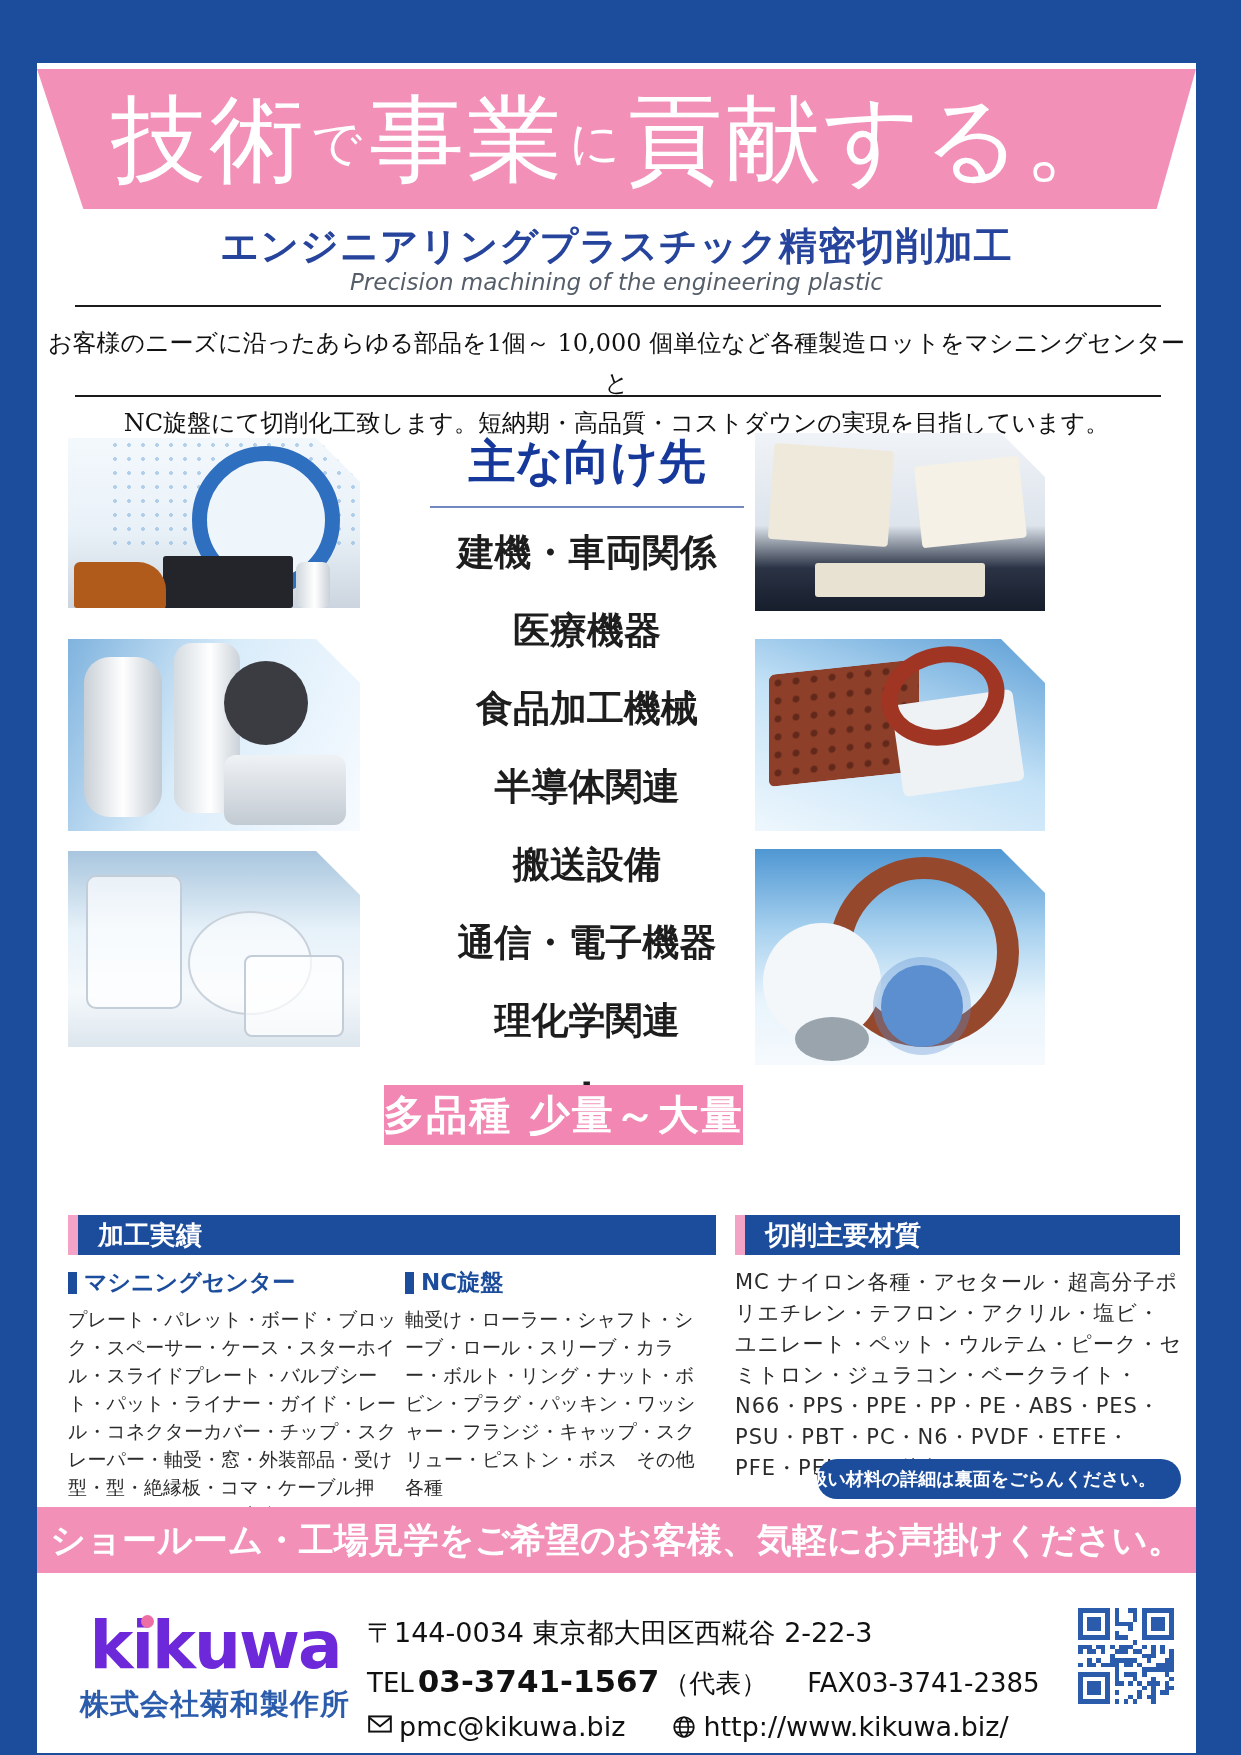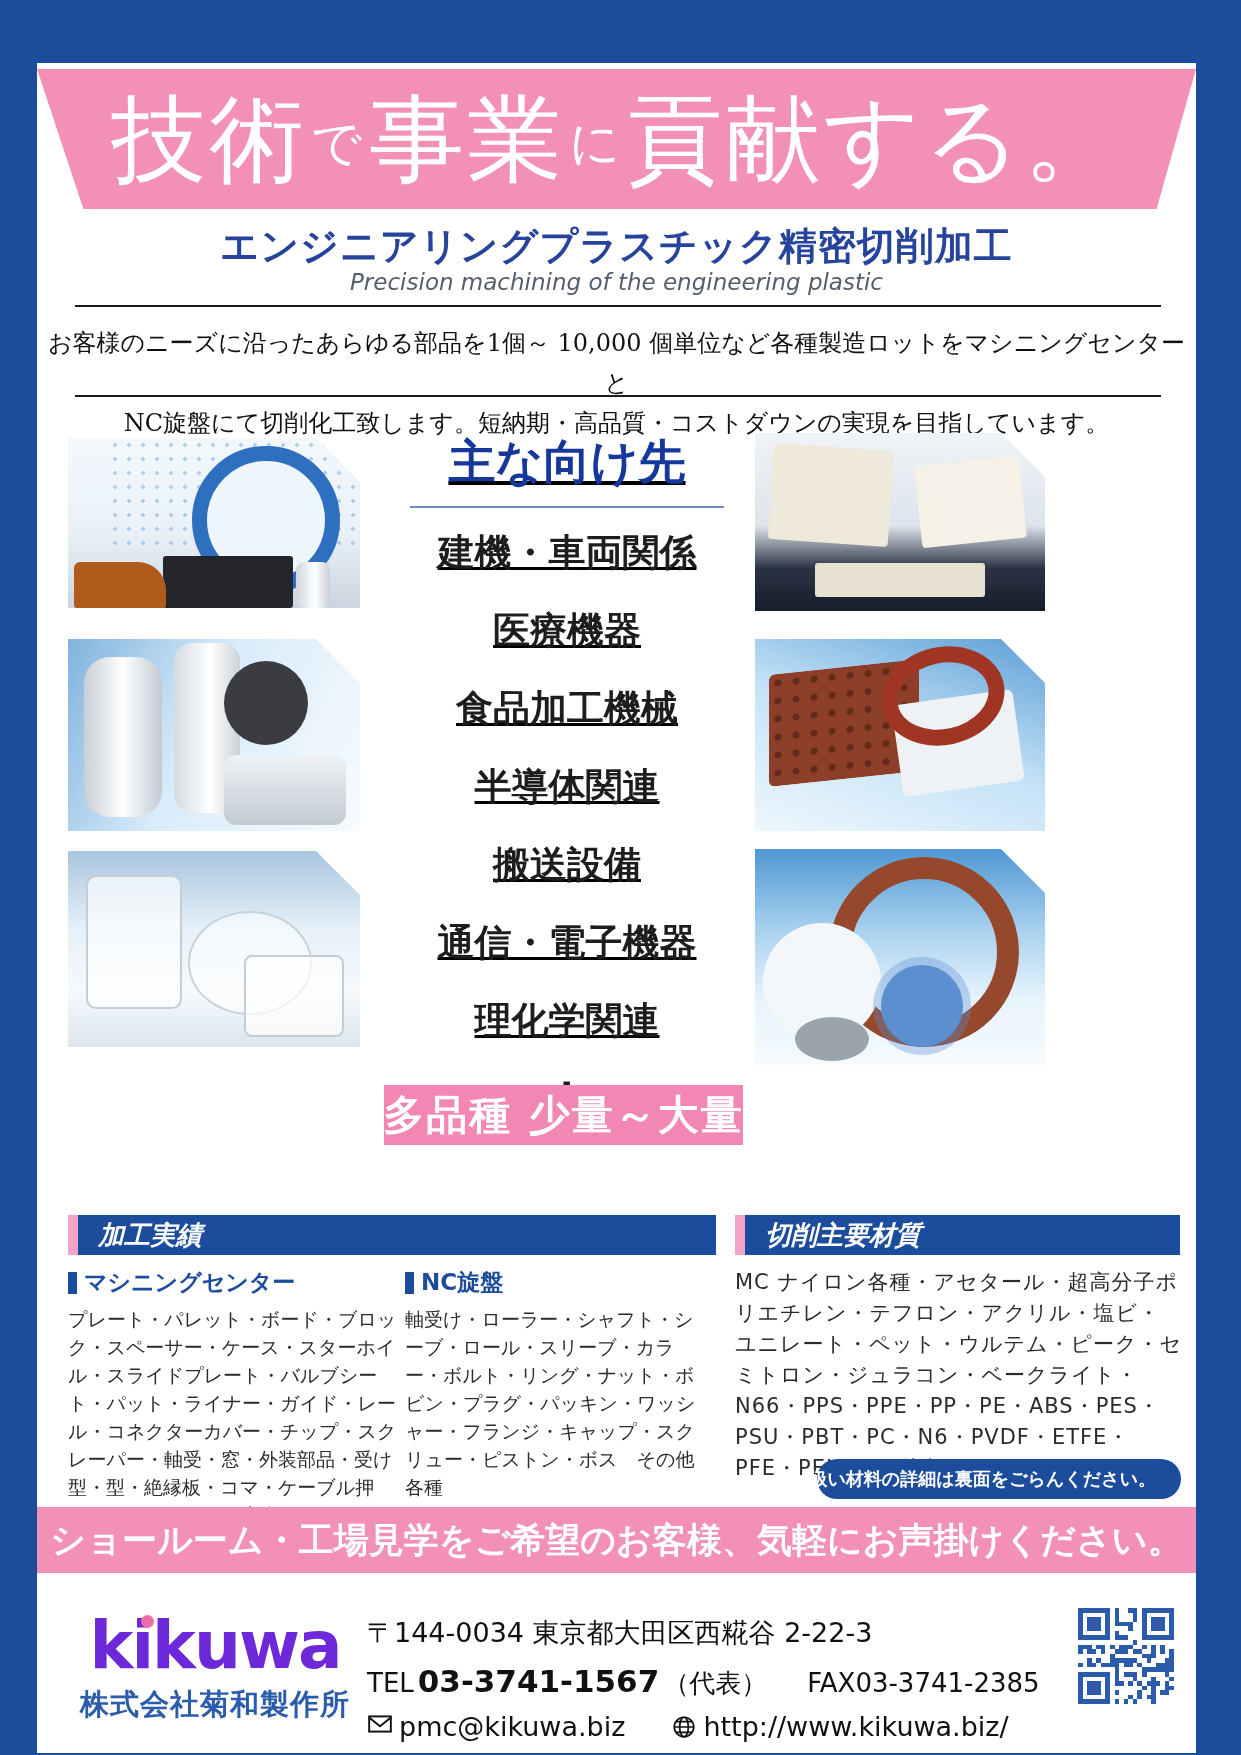--- a/index.html
+++ b/index.html
@@ -60,31 +60,31 @@
   #ph5 .r1{right:40px;top:8px;width:92px;height:66px;border:16px solid #a03524;border-radius:50%;transform:rotate(-12deg);}
 
   #ph6{left:718px;top:786px;width:290px;height:216px;background:linear-gradient(180deg,#4f97d3 0%,#a9d2ef 38%,#e8f4fc 70%,#f6fafd 100%);}
   #ph6 .ring{left:74px;top:8px;width:146px;height:146px;border:22px solid #96482c;border-radius:50%;}
   #ph6 .disc{left:8px;top:74px;width:118px;height:118px;background:#f4f7f9;border-radius:50%;}
   #ph6 .gear{left:126px;top:116px;width:82px;height:82px;background:#5b8fd0;border-radius:50%;
        box-shadow:0 0 0 8px rgba(91,143,208,.35);}
   #ph6 .gray{left:40px;bottom:4px;width:74px;height:44px;background:#9aa4ad;border-radius:50%;}
 
   
-  .audience{position:absolute;left:350px;top:368px;width:360px;text-align:center;text-decoration:underline;}
+  .audience{position:absolute;left:370px;top:368px;width:360px;text-align:center;}
   .aud-title{font-family:"DejaVu Serif","Liberation Serif",serif;font-size:47px;font-weight:700;color:#16389b;}
   .aud-underline{width:314px;height:2px;background:#7288c0;margin:12px auto 20px auto;}
   .aud-item{font-size:37px;font-weight:700;color:#1d1d1d;margin-bottom:28px;white-space:nowrap;}
   .batch{position:absolute;left:347px;top:1022px;width:359px;height:60px;background:#f187b2;
          color:#fff;font-size:41px;font-weight:800;letter-spacing:2px;
          display:flex;align-items:center;justify-content:center;white-space:nowrap;}
 
   
   .sec-header{position:absolute;top:1152px;height:40px;background:#1c4d9d;color:#fff;
-              font-size:26px;font-weight:700;display:flex;align-items:center;padding-left:30px;box-sizing:border-box;font-style:italic;}
+              font-size:26px;font-weight:700;display:flex;align-items:center;padding-left:30px;box-sizing:border-box;}
   .sec-accent{position:absolute;left:0;top:0;width:10px;height:100%;background:#f3a3c5;}
   #hdr-machining{left:31px;width:648px;}
   #hdr-materials{left:698px;width:445px;}
 
   .sub-col{position:absolute;top:1204px;}
   #col-mc{left:31px;width:332px;}
   #col-nc{left:368px;width:305px;}
   .sub-label{color:#1c4d9d;font-size:23px;font-weight:700;margin-bottom:7px;display:flex;align-items:center;}
   .sq{display:inline-block;width:9px;height:22px;background:#1c4d9d;margin-right:7px;}
   .sub-body{font-size:19px;line-height:28px;color:#2b2b2b;}

